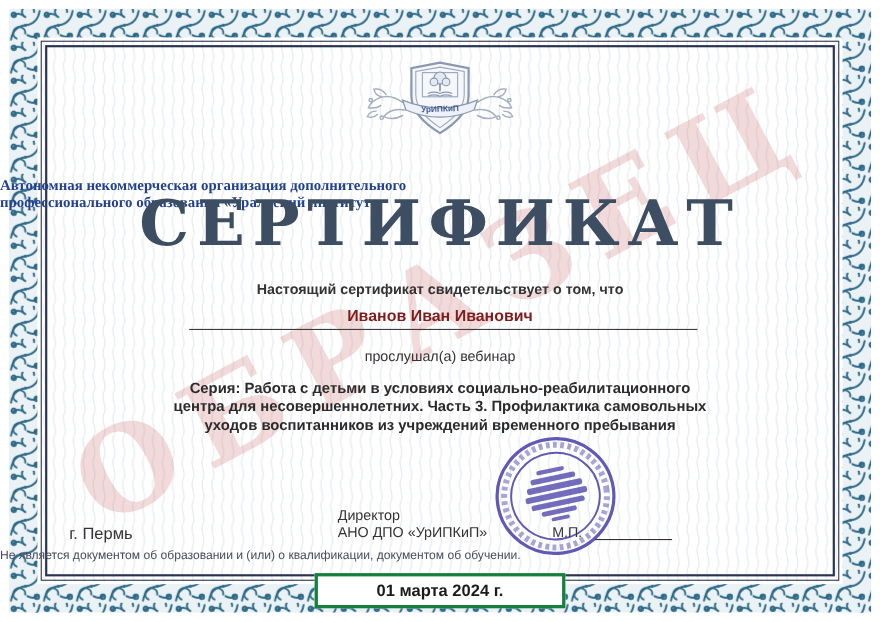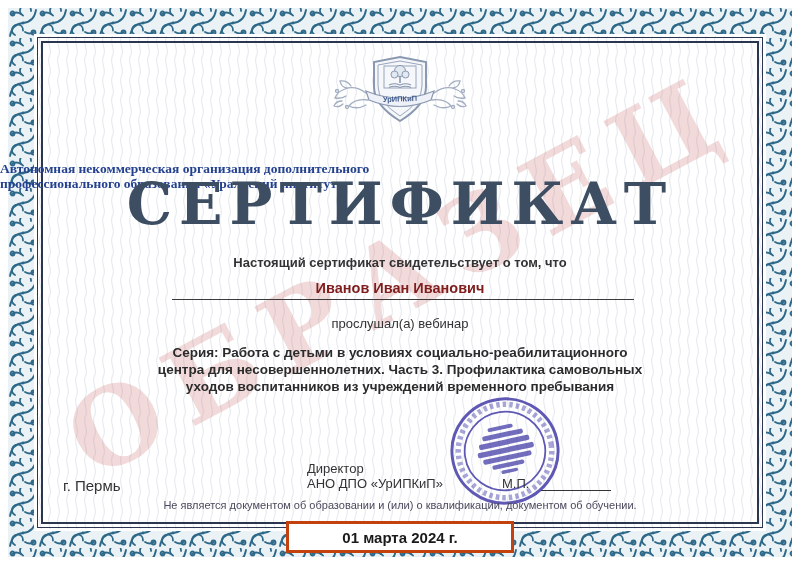--- a/index.html
+++ b/index.html
@@ -60,25 +60,25 @@
   .city-label { position: absolute; left: 63px; top: 477px; font-size: 15px; color: #333333; }
 
   .director-block { position: absolute; left: 267px; top: 461px;
                     font-size: 13px; line-height: 15px; color: #333333; margin-left: 40px; }
 
   .mp-label { position: absolute; left: 502px; top: 476px; font-size: 13px; color: #333333; }
 
   .signature-line { position: absolute; left: 541px; top: 490px; width: 70px; height: 0;
                     border-top: 1.5px solid #333333; }
 
-  .disclaimer { position: absolute; top: 499px; left: 0; width: 100%; text-align: center;
+  .disclaimer { position: absolute; top: 499px; left: 0; width: 100%; 
                 font-size: 11px; color: #4a4a5e; }
 
   .date-box { position: absolute; left: 286px; top: 521px; width: 228px; height: 32px;
-              background: #ffffff; border: 3px solid #c2410c; z-index: 4;
+              background: #ffffff; border: 3px solid #15803d; z-index: 4;
               display: flex; align-items: center; justify-content: center;
               font-size: 15px; font-weight: 700; color: #1a1a1a; }
 </style>
 </head>
 <body>
 
 <div class="certificate">
 
   <svg class="waves-svg" width="728" height="493" xmlns="http://www.w3.org/2000/svg">
     <defs>

